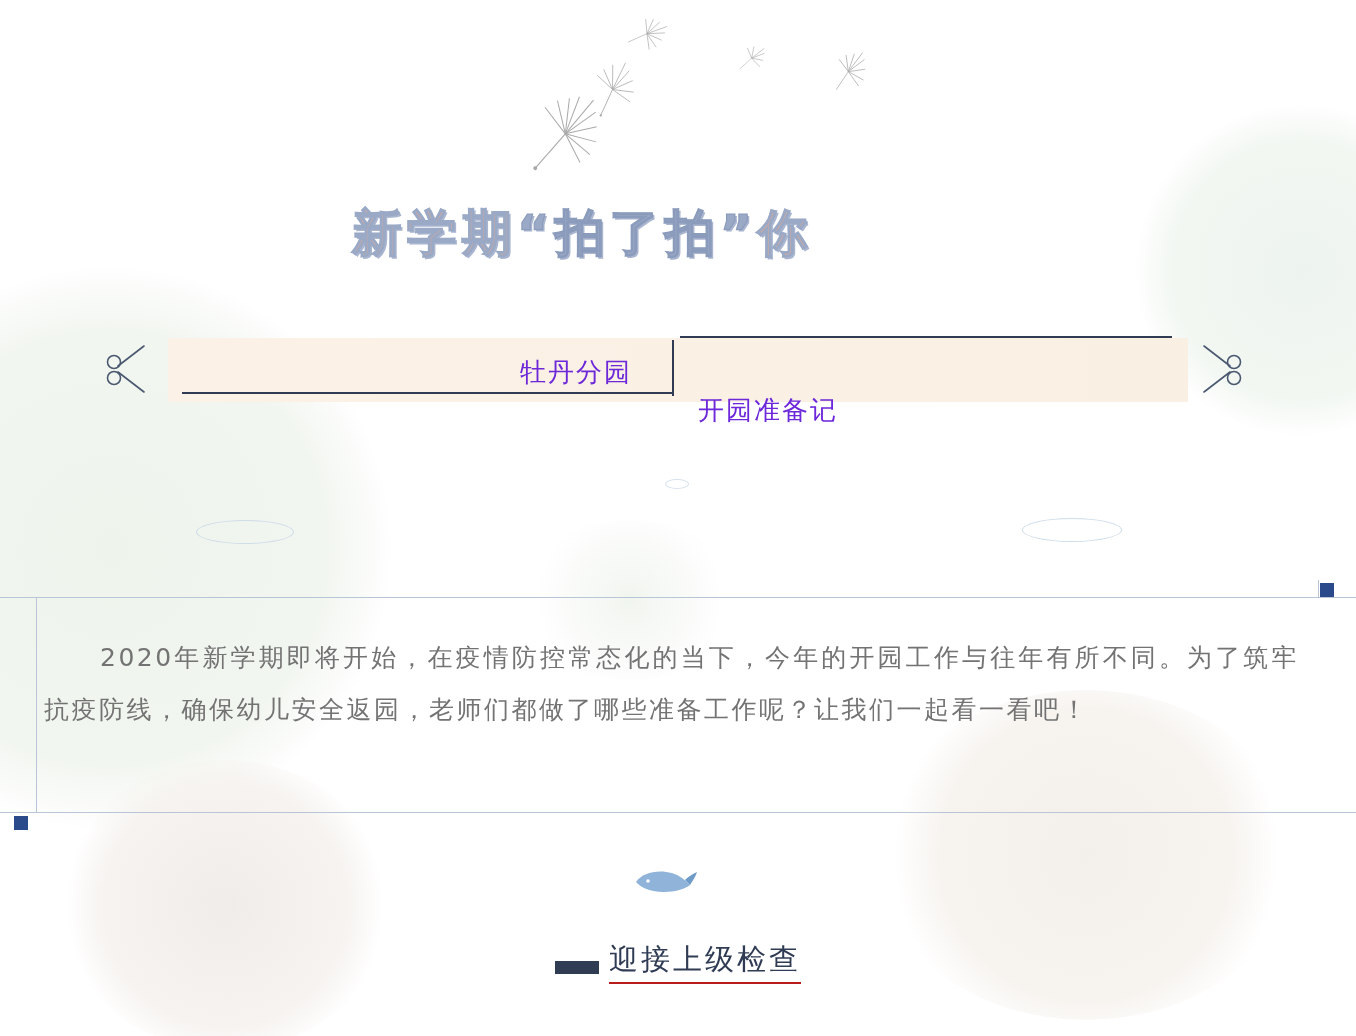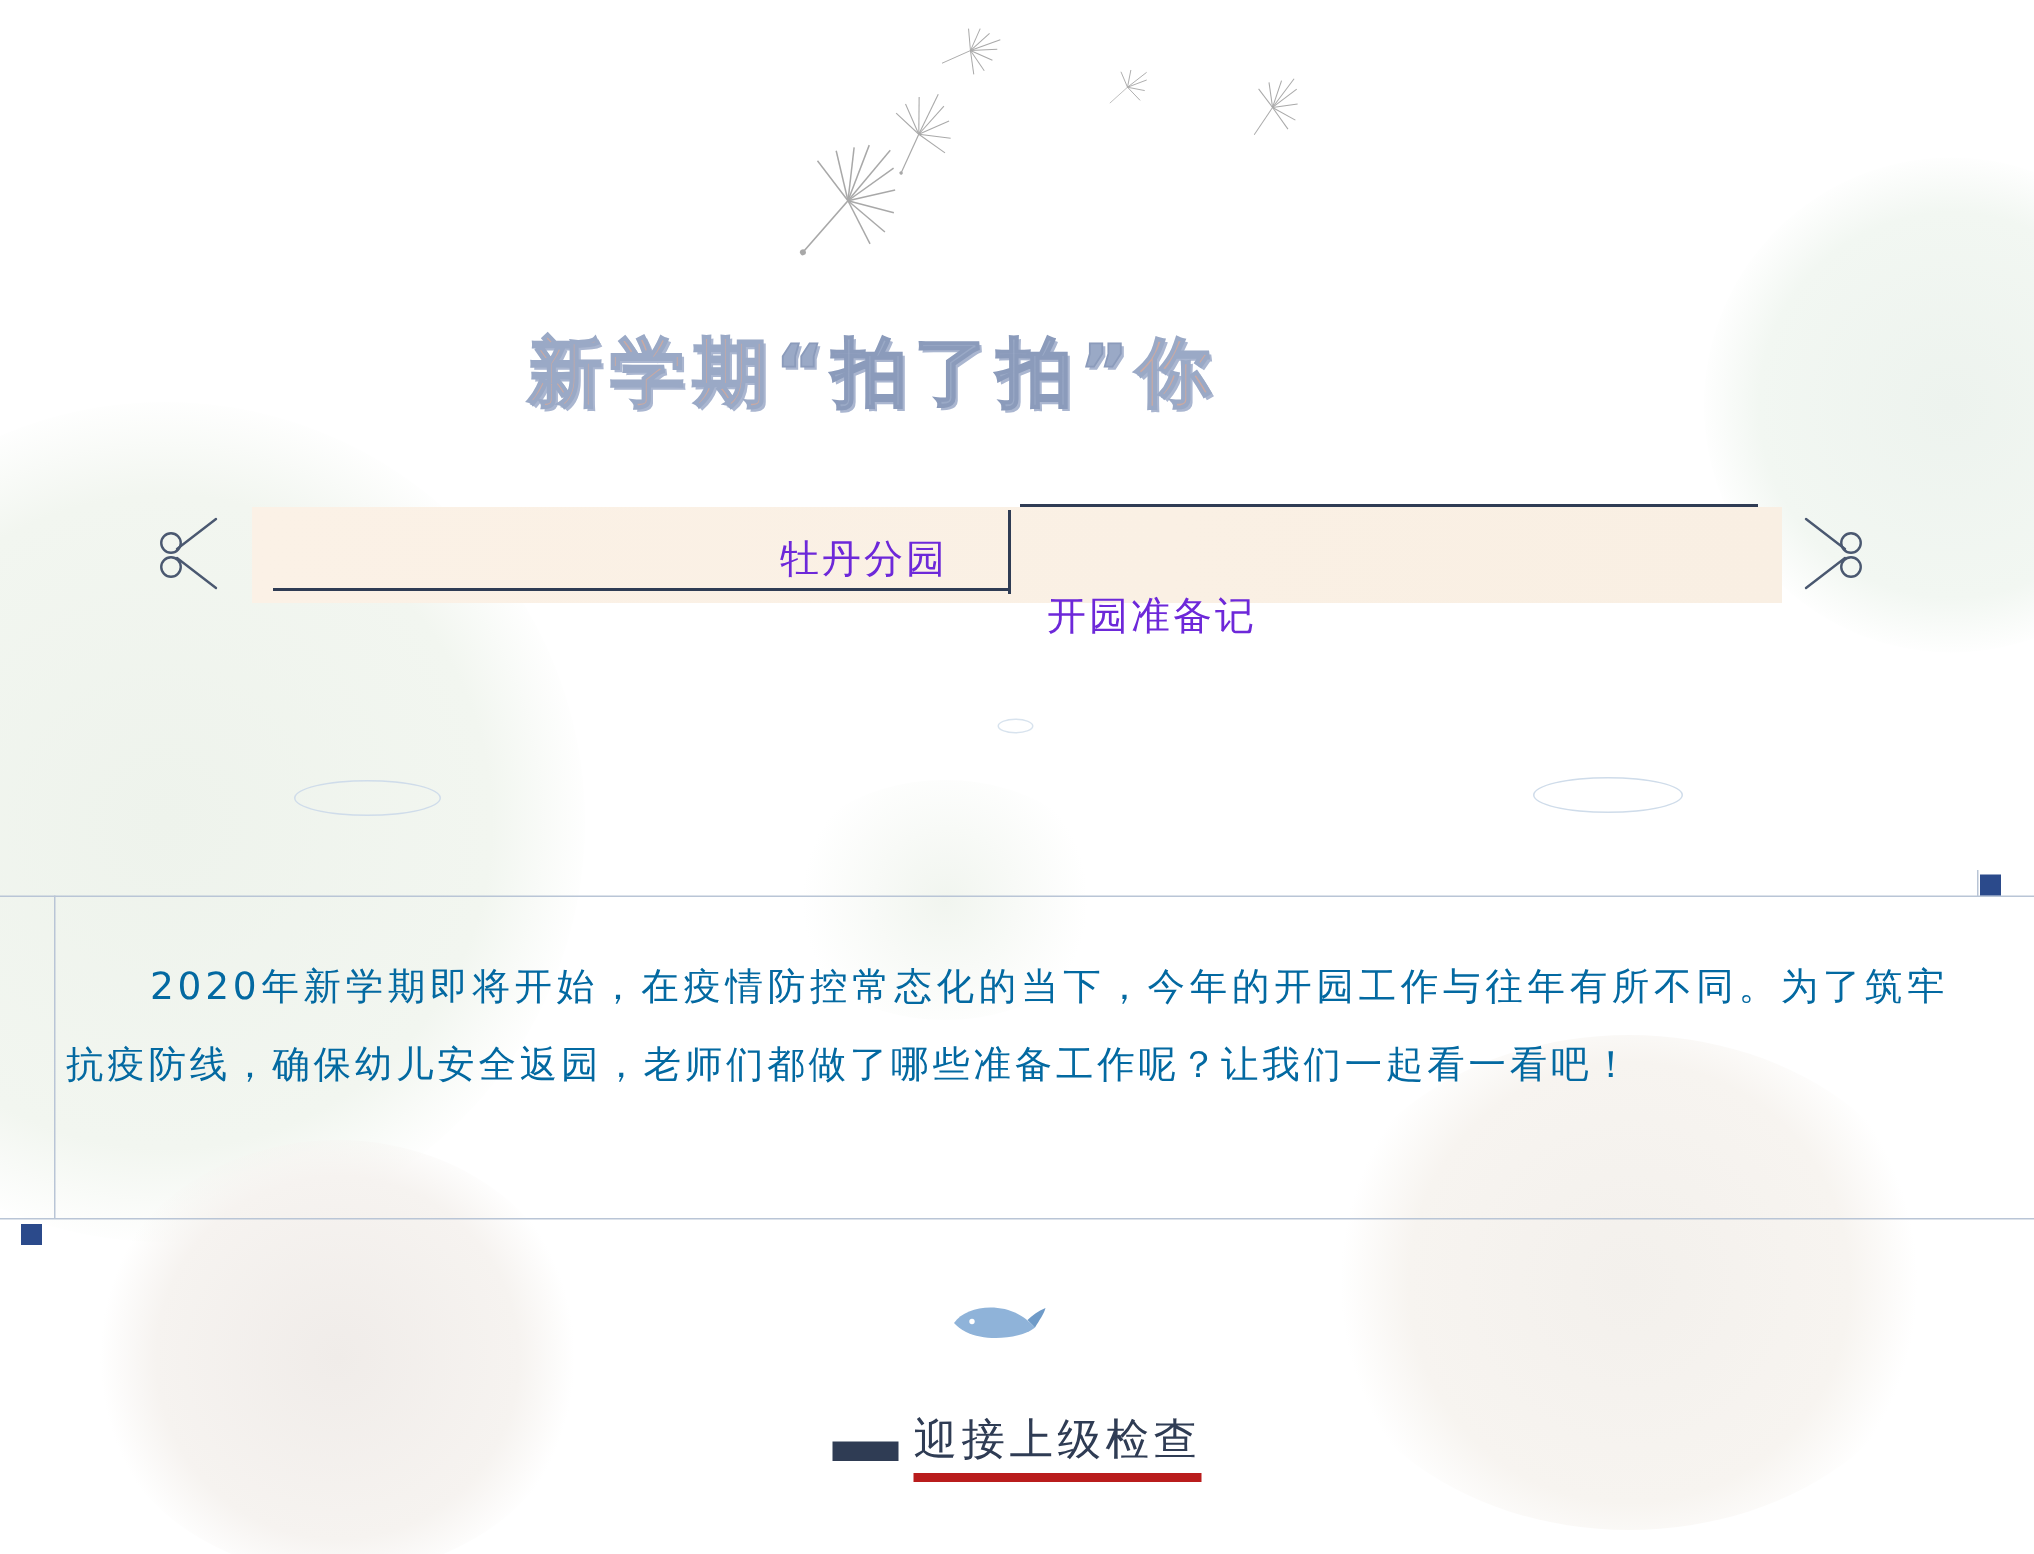--- a/index.html
+++ b/index.html
@@ -76,21 +76,21 @@
     left: 470px;
     top: 10px;
     width: 470px;
     height: 190px;
     pointer-events: none;
   }
 
   
   .title-wrap {
     position: absolute;
-    top: 215px;
+    top: 200px;
     left: 0;
     width: 1164px;
     text-align: center;
   }
   .title {
     display: inline-block;
     font-family: "DejaVu Sans", "Liberation Sans", sans-serif;
     font-size: 50px;
     font-weight: bold;
     letter-spacing: 5px;
@@ -193,21 +193,21 @@
   
   .para {
     position: absolute;
     left: 44px;
     top: 632px;
     width: 1255px;
     font-family: "DejaVu Sans", "Liberation Sans", sans-serif;
     font-size: 25px;
     line-height: 52px;
     letter-spacing: 2.5px;
-    color: #0369a1;
+    color: #737373;
     text-indent: 56px;
     text-align: justify;
   }
 
   
   .fish {
     position: absolute;
     left: 628px;
     top: 862px;
     pointer-events: none;
@@ -232,21 +232,21 @@
     top: 21px;
     width: 44px;
     height: 13px;
     background: #2f3c54;
   }
   .footer-text {
     font-family: "DejaVu Sans", "Liberation Sans", sans-serif;
     font-size: 29px;
     letter-spacing: 3px;
     color: #2f3c54;
-    border-bottom: 6px solid #b91c1c;
+    border-bottom: 2px solid #b91c1c;
     padding-bottom: 6px;
   }
 </style>
 </head>
 <body>
 
 <div class="blob blob-left"></div>
 <div class="blob blob-right-top"></div>
 <div class="blob blob-right-bottom"></div>
 <div class="blob blob-bottom-left"></div>

